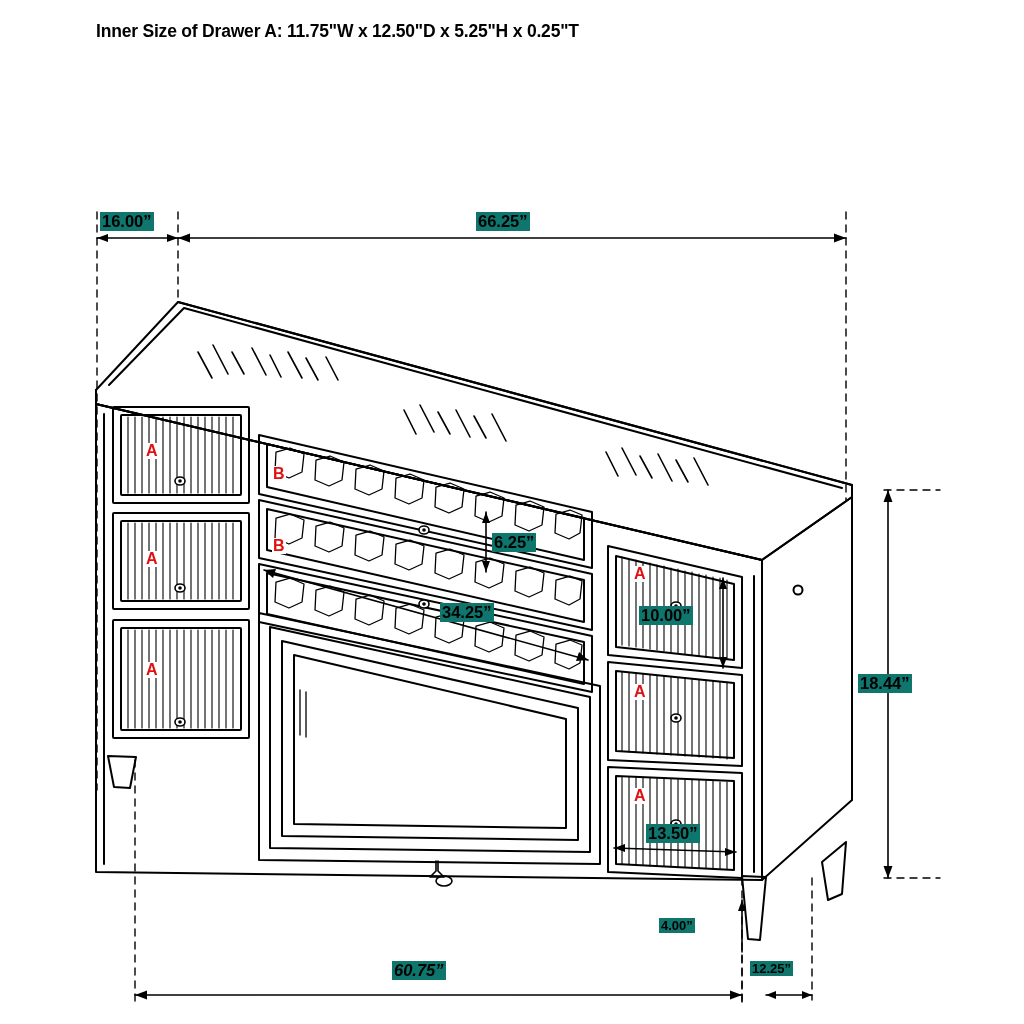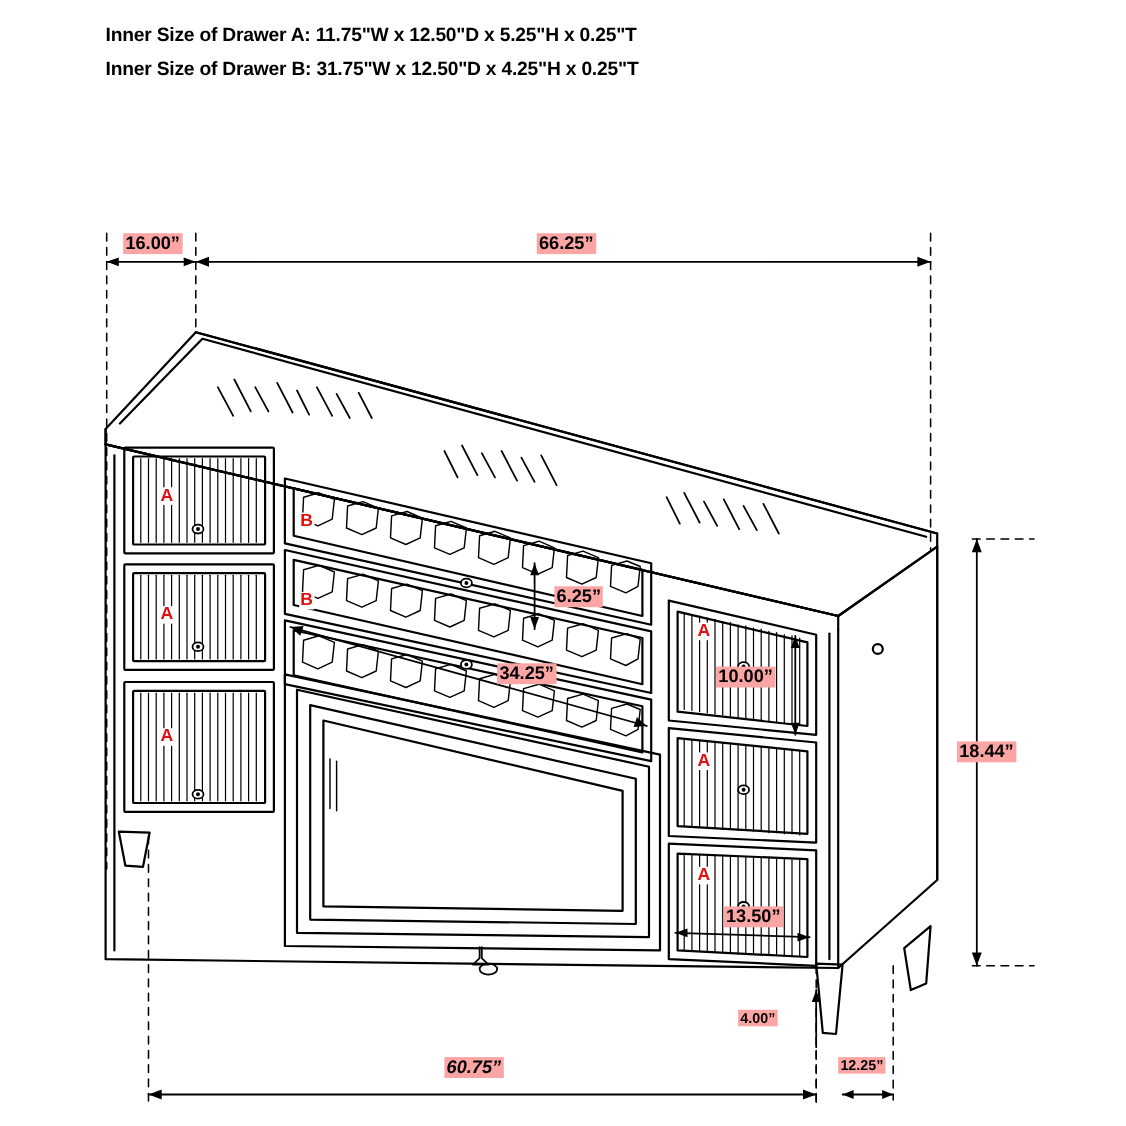--- a/index.html
+++ b/index.html
@@ -29,44 +29,42 @@
     white-space: nowrap;
   }
   #note1 { left: 96px; top: 21px; }
   #note2 { left: 96px; top: 52px; }
 
   .dimlabel {
     position: absolute;
     font-weight: bold;
     font-size: 16.5px;
     white-space: nowrap;
-    background: #fca5a5;
+    background: #0f766e;
     padding: 0 2px;
-    margin-left: 12px;
   }
   .dimlabel.small { font-size: 13px; }
 
   .drawerlabel {
     position: absolute;
     font-weight: bold;
     font-size: 16px;
     color: #e01010;
     background: #ffffff;
     padding: 0 1px;
     line-height: 1;
   }
   svg { position: absolute; left: 0; top: 0; }
 </style>
 </head>
 <body>
 
 <div id="stage">
 
   <div class="note" id="note1">Inner Size of Drawer A: 11.75"W x 12.50"D x 5.25"H x 0.25"T</div>
-  <div class="note" id="note2">Inner Size of Drawer B: 31.75"W x 12.50"D x 4.25"H x 0.25"T</div>
 
   <svg width="1024" height="1024" viewBox="0 0 1024 1024">
     <g fill="none" stroke="#000000" stroke-width="2" stroke-linejoin="round" stroke-linecap="round">
 
       <g stroke-width="1.4" stroke-dasharray="7,6">
         <line x1="97" y1="212" x2="97" y2="790"></line>
         <line x1="178" y1="212" x2="178" y2="302"></line>
         <line x1="846" y1="212" x2="846" y2="500"></line>
         <line x1="884" y1="490" x2="940" y2="490"></line>
         <line x1="884" y1="878" x2="940" y2="878"></line>

